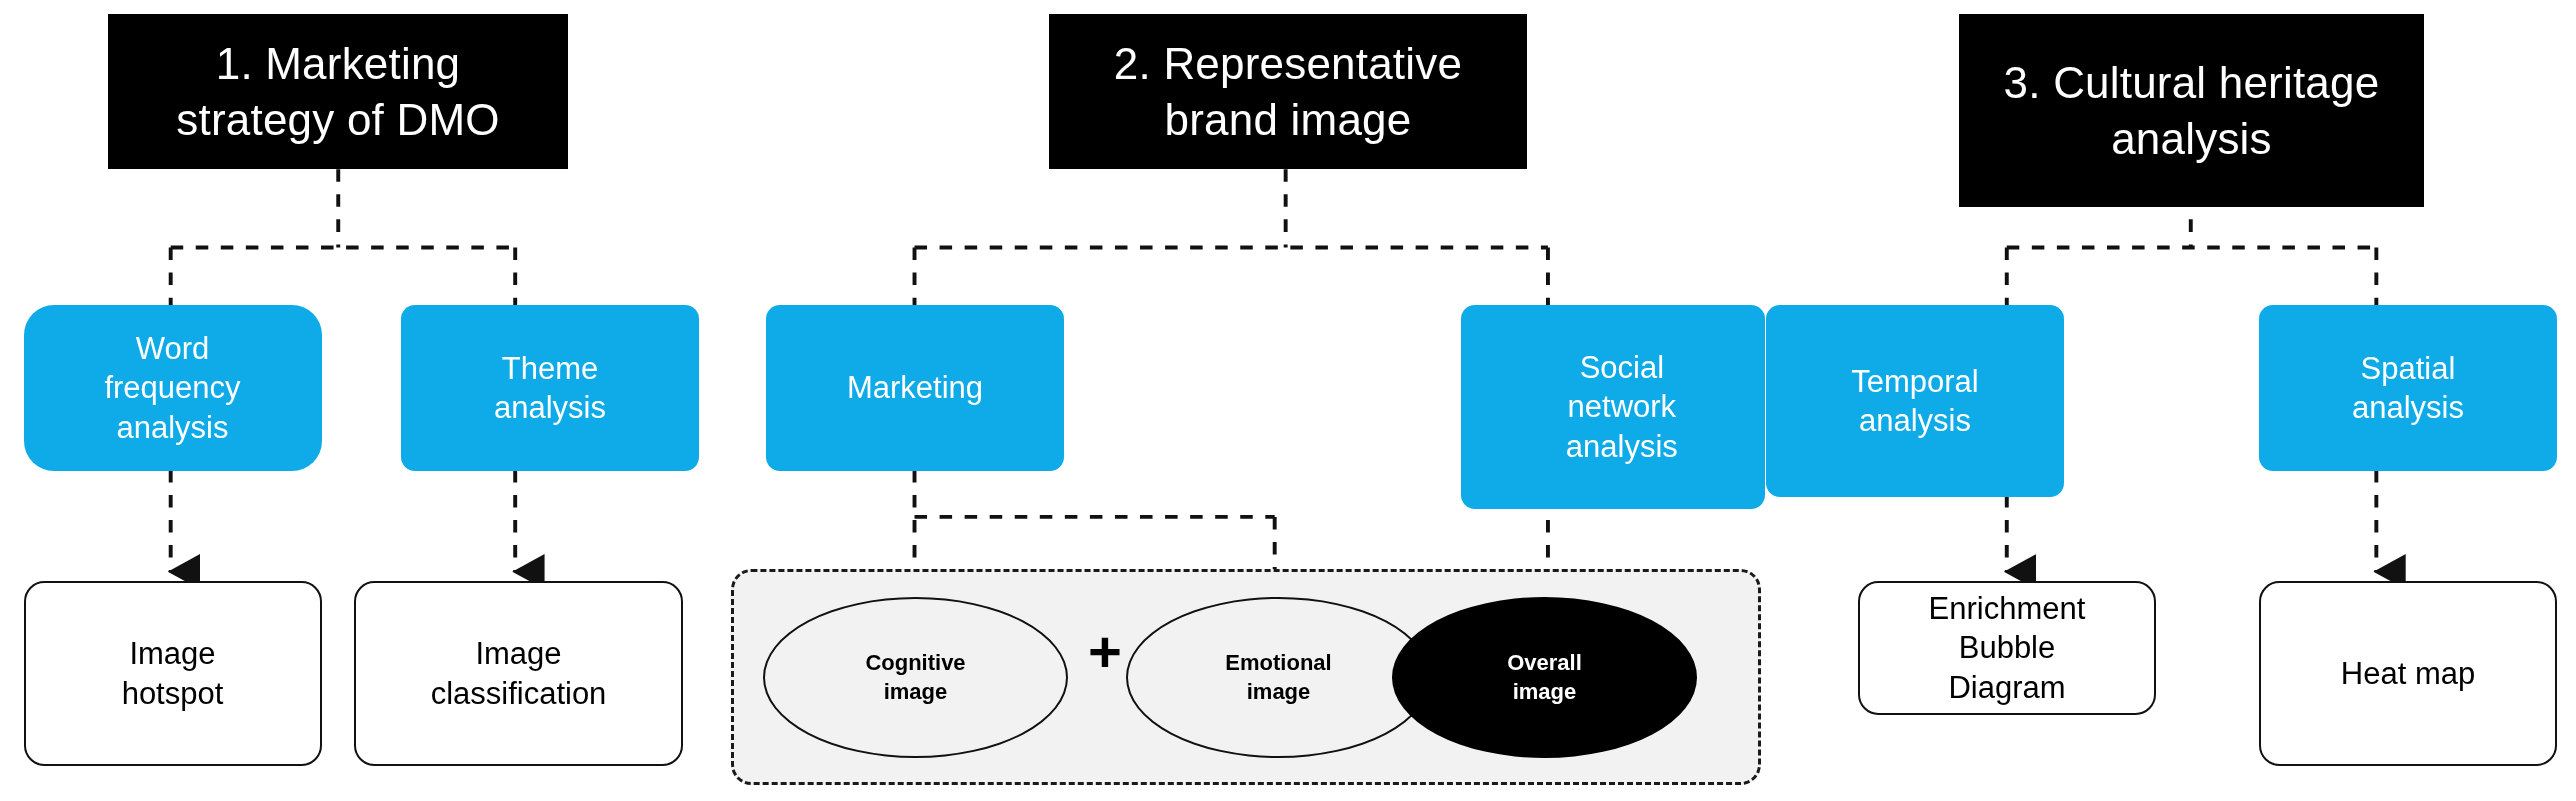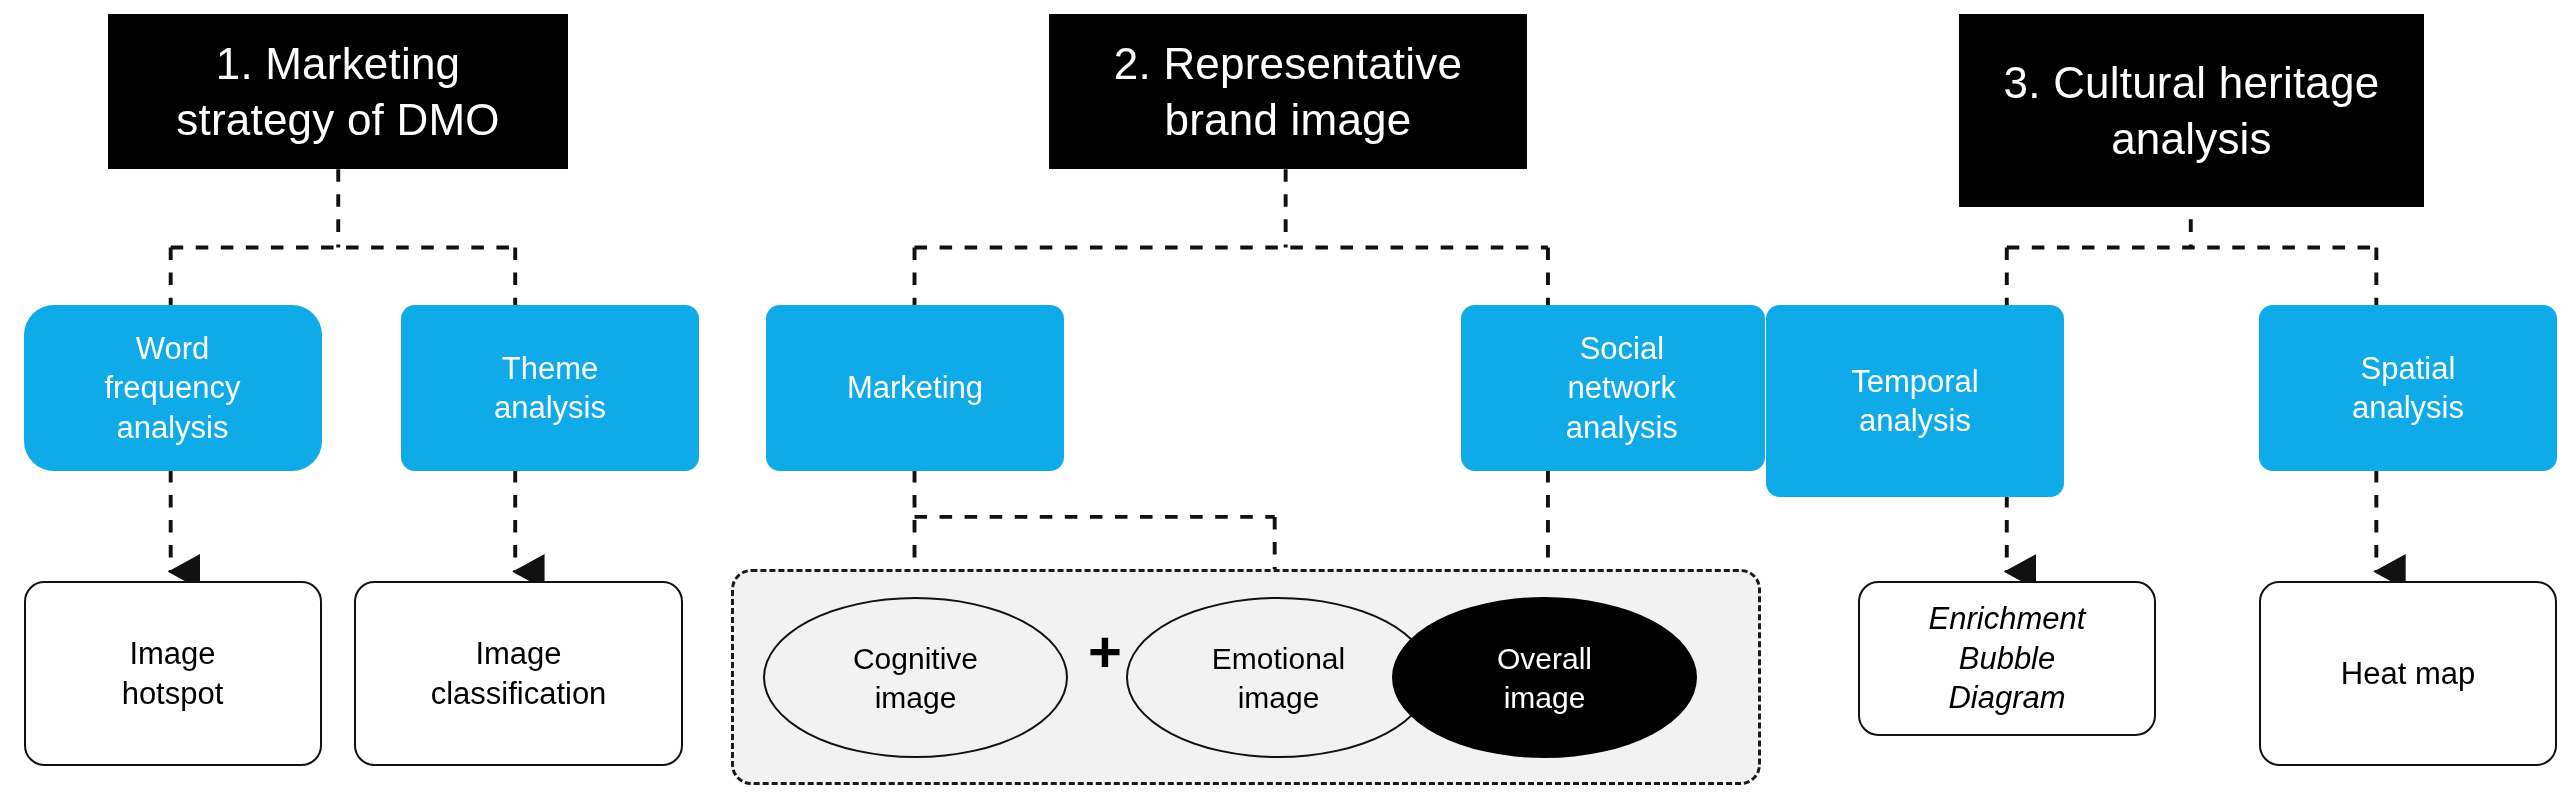--- a/index.html
+++ b/index.html
@@ -90,24 +90,25 @@
   }
 
   
   .ellipse {
     position: absolute;
     border-radius: 50%;
     display: flex;
     align-items: center;
     justify-content: center;
     text-align: center;
-    font-size: 30px;
+    font-size: 22px;
     line-height: 1.3;
     box-sizing: border-box;
     z-index: 4;
+    font-weight: bold;
   }
   .ellipse-open {
     background: #F2F2F2;
     border: 2.7px solid #111111;
     color: #000000;
   }
   .ellipse-filled {
     background: #000000;
     border: 2.7px solid #000000;
     color: #ffffff;
@@ -217,21 +218,21 @@
       <div>brand image</div>
     </div>
   </div>
 
   <div class="blue-box" style="left:766px; top:305px; width:298px; height:166px;">
     <div>
       <div>Marketing</div>
     </div>
   </div>
 
-  <div class="blue-box" style="left:1461px; top:305px; width:304px; height:166px;padding-left:24px;">
+  <div class="blue-box" style="left:1461px; top:305px; width:304px; height:204px;padding-left:24px;">
     <div>
       <div>Social</div>
       <div>network</div>
       <div>analysis</div>
     </div>
   </div>
 
   <div class="group-box" style="left:731px; top:569px; width:1030px; height:216px;"></div>
 
   <div class="ellipse ellipse-open" style="left:763px; top:597px; width:305px; height:161px;">
@@ -273,21 +274,21 @@
     </div>
   </div>
 
   <div class="blue-box" style="left:2259px; top:305px; width:298px; height:166px;">
     <div>
       <div>Spatial</div>
       <div>analysis</div>
     </div>
   </div>
 
-  <div class="white-box" style="left:1858px; top:581px; width:298px; height:155px;font-style:italic;">
+  <div class="white-box" style="left:1858px; top:581px; width:298px; height:134px;">
     <div>
       <div>Enrichment</div>
       <div>Bubble</div>
       <div>Diagram</div>
     </div>
   </div>
 
   <div class="white-box" style="left:2259px; top:581px; width:298px; height:185px;">
     <div>
       <div>Heat map</div>

